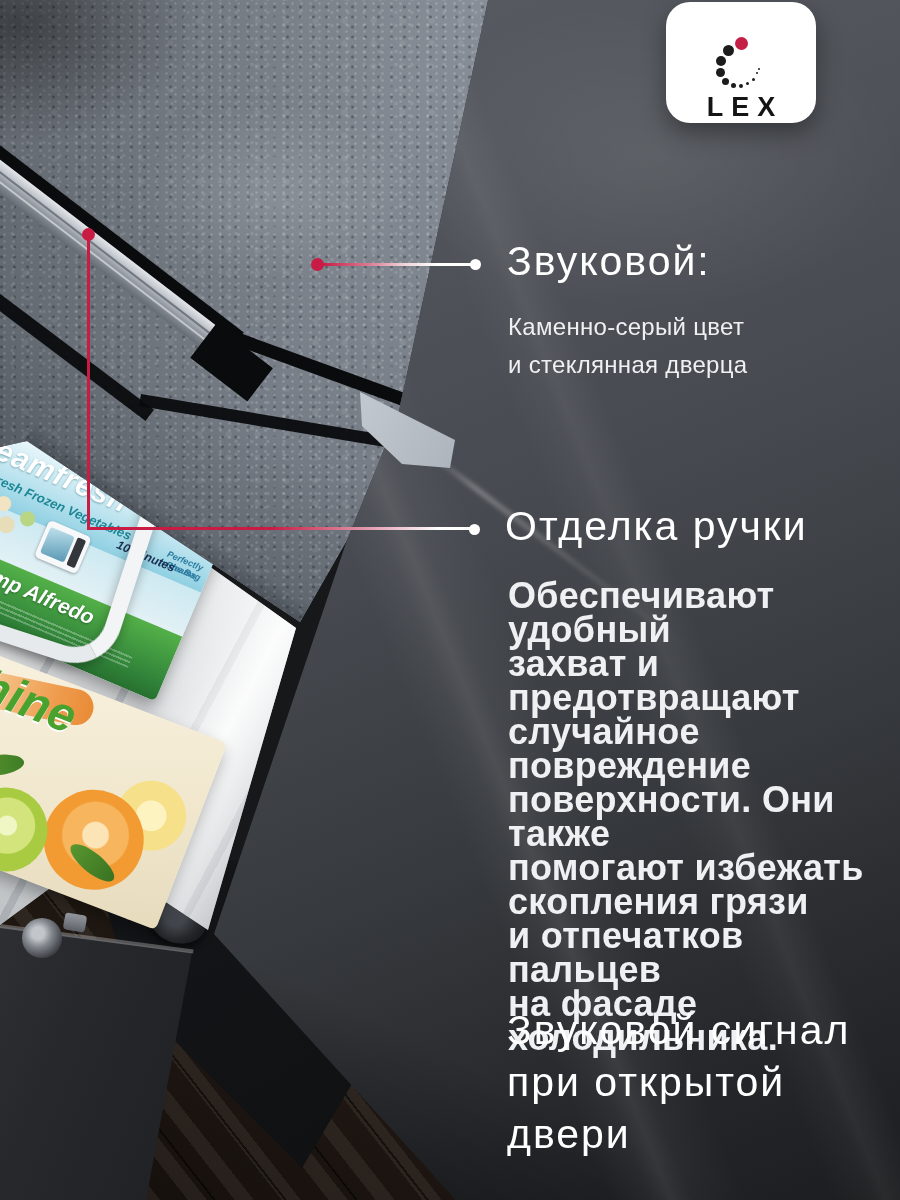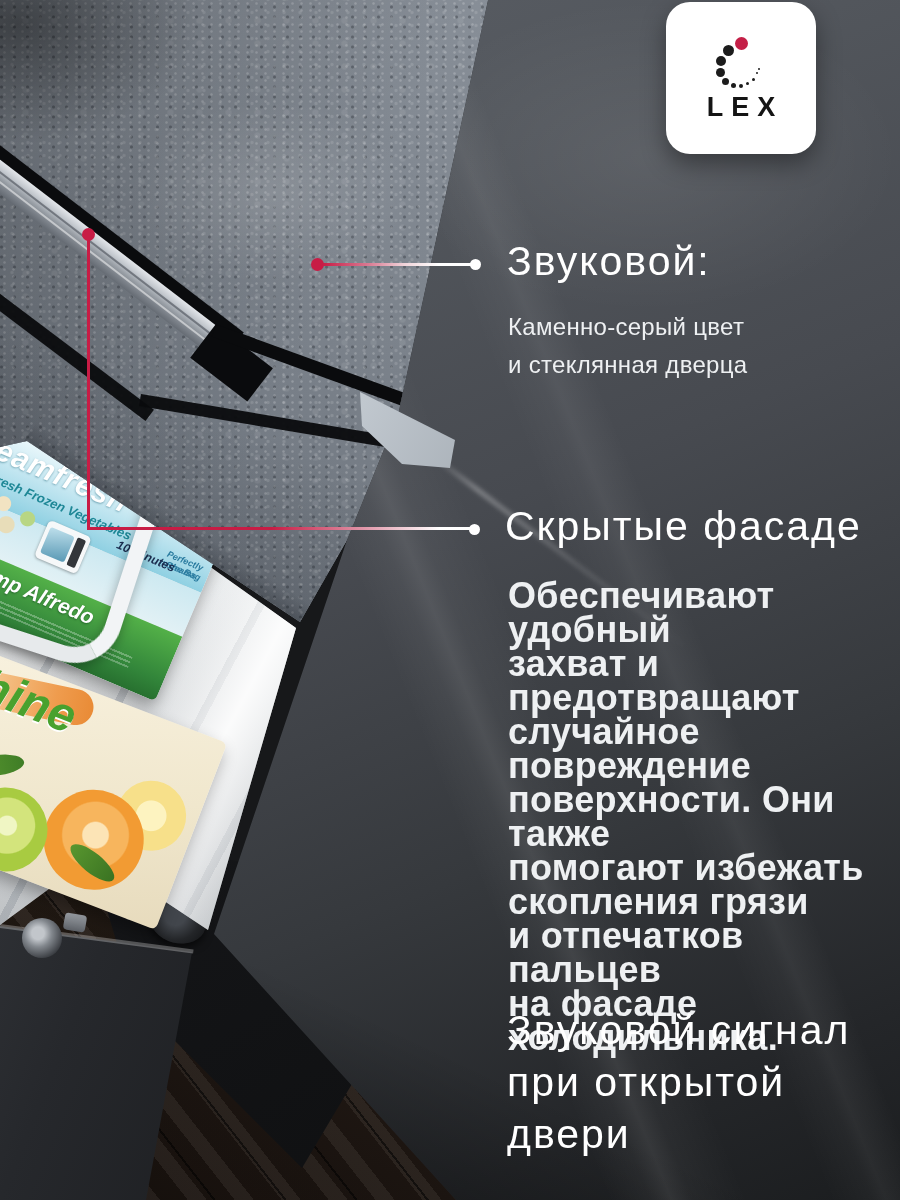--- a/index.html
+++ b/index.html
@@ -138,21 +138,21 @@
       linear-gradient(68deg, transparent 44%, rgba(255,255,255,.04) 47%, rgba(255,255,255,.09) 48.5%, rgba(255,255,255,.04) 50%, transparent 54%),
       linear-gradient(68deg, transparent 60%, rgba(255,255,255,.03) 63%, rgba(255,255,255,.06) 64%, transparent 67%),
       linear-gradient(25deg, rgba(0,0,0,.45) 0 6%, transparent 22%);}
   .door-streak{left:428px;top:450px;width:340px;height:5px;transform:rotate(37deg);transform-origin:left center;
     background:linear-gradient(90deg, transparent, rgba(255,255,255,.30) 18%, rgba(255,255,255,.12) 55%, transparent 95%);
     filter:blur(2px);}
   .glass-corner{inset:0;clip-path:polygon(360px 392px,455px 440px,450px 468px,402px 464px,362px 426px);
     background:linear-gradient(120deg,#f2f6f9 0%,#c6cdd4 35%,#868e96 62%,rgba(70,76,84,.2) 100%);}
 
   
-  .logo-card{left:666px;top:2px;width:150px;height:152px;border-radius:24px;background:#ffffff;
+  .logo-card{left:666px;top:2px;width:150px;height:121px;border-radius:24px;background:#ffffff;
     box-shadow:0 10px 24px rgba(0,0,0,.38);}
   .logo-dots span{position:absolute;border-radius:50%;background:#1c1c1c;}
   .logo-text{left:0;top:90px;width:100%;text-align:center;font-size:27px;font-weight:700;
     letter-spacing:8px;text-indent:8px;color:#141414;}
 
   
   .dot{border-radius:50%;}
   .dot.red{width:13px;height:13px;background:#c81c45;}
   .dot.white{width:11px;height:11px;background:#ffffff;}
   .dot-a{left:311px;top:258px;}
@@ -276,21 +276,21 @@
 
   <div class="dot red dot-b"></div>
   <div class="vline-b"></div>
   <div class="hline-b"></div>
   <div class="dot white dot-b-end"></div>
 
   <div class="h-title t-finish-title">Звуковой:</div>
   <div class="t-body t-finish-body">Каменно-серый цвет
 и стеклянная дверца</div>
 
-  <div class="h-title t-handles-title">Скрытые фасаде</div>
+  <div class="h-title t-handles-title">Отделка ручки</div>
   <div class="t-body t-handles-body">Обеспечивают удобный
 захват и предотвращают
 случайное повреждение
 поверхности. Они также
 помогают избежать
 скопления грязи
 и отпечатков пальцев
 на фасаде
 холодильника.</div>
 

